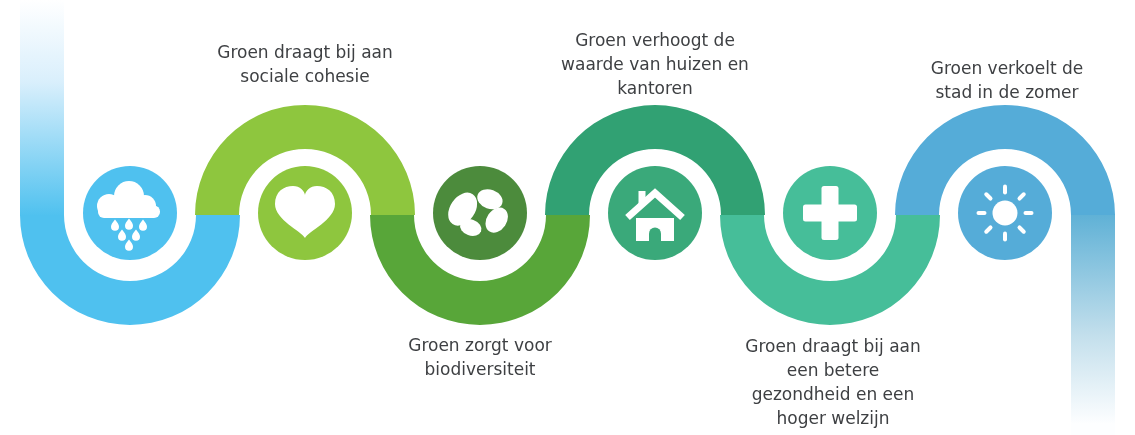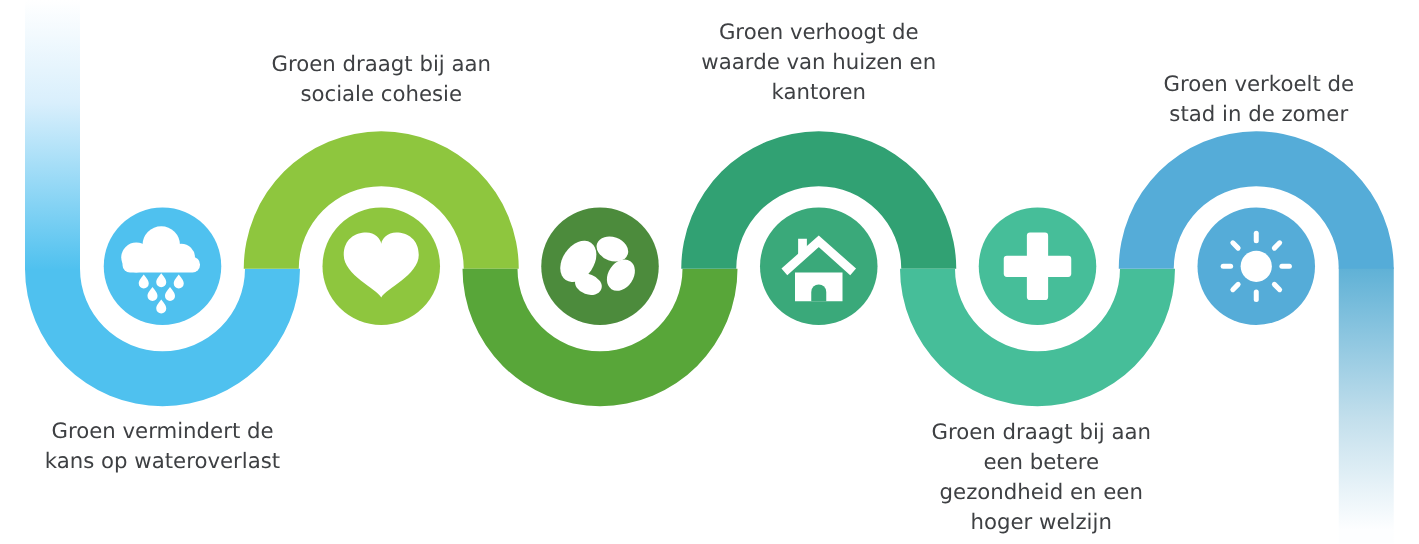--- a/index.html
+++ b/index.html
@@ -110,25 +110,25 @@
         <rect x="-2" y="-28.5" width="4" height="10" rx="2" transform="rotate(90)"></rect>
         <rect x="-2" y="-28.5" width="4" height="10" rx="2" transform="rotate(135)"></rect>
         <rect x="-2" y="-28.5" width="4" height="10" rx="2" transform="rotate(180)"></rect>
         <rect x="-2" y="-28.5" width="4" height="10" rx="2" transform="rotate(225)"></rect>
         <rect x="-2" y="-28.5" width="4" height="10" rx="2" transform="rotate(270)"></rect>
         <rect x="-2" y="-28.5" width="4" height="10" rx="2" transform="rotate(315)"></rect>
       </g>
     </g>
   </svg>
 
-  <div class="label" style="left:10px;top:333px;width:240px">Groen vermindert de
-kans op wateroverlast</div>
   <div class="label" style="left:185px;top:40px;width:240px">Groen draagt bij aan
 sociale cohesie</div>
-  <div class="label" style="left:535px;top:14px;width:240px">Groen verhoogt de
+  <div class="label" style="left:360px;top:333px;width:240px">Groen zorgt voor
+biodiversiteit</div>
+  <div class="label" style="left:535px;top:28px;width:240px">Groen verhoogt de
 waarde van huizen en
 kantoren</div>
   <div class="label" style="left:713px;top:334px;width:240px">Groen draagt bij aan
 een betere
 gezondheid en een
 hoger welzijn</div>
   <div class="label" style="left:887px;top:56px;width:240px">Groen verkoelt de
 stad in de zomer</div>
 </div>
 

